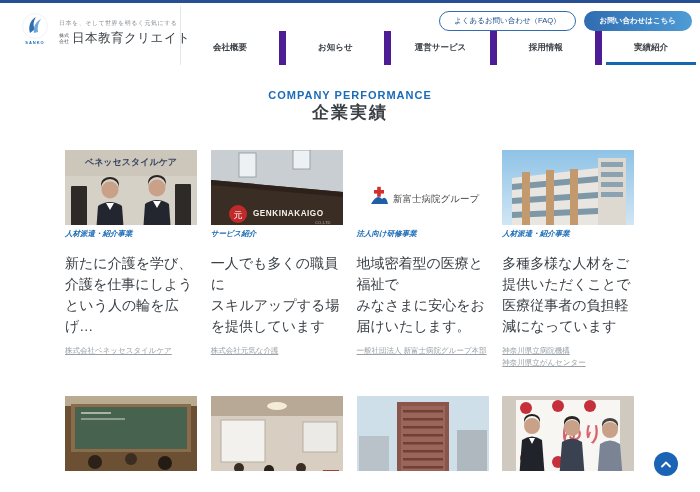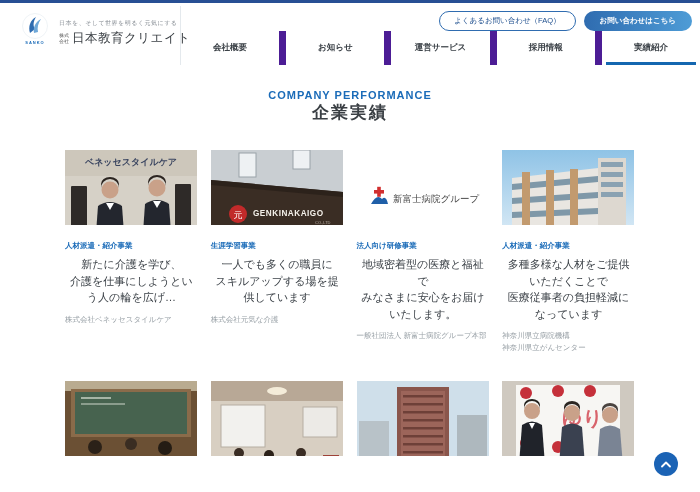--- a/index.html
+++ b/index.html
@@ -38,23 +38,23 @@
   
   main { padding-top:24px; }
   .eyebrow { text-align:center; font-size:11px; font-weight:bold; color:#1a6bb8; letter-spacing:1px; }
   .page-title { text-align:center; font-size:17px; font-weight:bold; color:#3a3f44; letter-spacing:2px; }
 
   .grid { width:570px; margin:26px auto 0; display:grid; grid-template-columns:repeat(4,1fr);
     column-gap:13px; row-gap:27px; }
   .card { cursor:pointer; }
   .photo { width:132px; height:75px; border-radius:0; overflow:hidden; background:#f9a8d4; }
   .photo svg { display:block; }
-  .card-cat { margin-top:16px; font-size:7.5px; font-weight:bold; color:#1a6bb8; }
-  .card-title { margin-top:5px; font-size:11px; color:#3b4147; line-height:1.5; white-space:pre-line;text-align:center; }
-  .card-company { margin-top:8px; font-size:7.5px; color:#99a1a7; line-height:1.6; white-space:pre-line; }
+  .card-cat { margin-top:4px; font-size:7.5px; font-weight:bold; color:#1a6bb8;font-style:italic; }
+  .card-title { margin-top:14px; font-size:14px; color:#3b4147; line-height:1.5; white-space:pre-line; }
+  .card-company { margin-top:8px; font-size:7.5px; color:#99a1a7; line-height:1.6; white-space:pre-line;text-decoration:underline; }
 
   .back-top { position:fixed; right:22px; bottom:16px; width:24px; height:24px; border-radius:50%;
     background:#1b63b5; display:flex; align-items:center; justify-content:center; cursor:pointer; border:none; }
 </style>
 </head>
 <body>
 
 <div class="topbar"></div>
 
 <header>
@@ -130,21 +130,21 @@
           <rect x="28" y="3" width="17" height="24" fill="#eef1f3" stroke="#9aa2a8" stroke-width="1"></rect>
           <rect x="82" y="0" width="17" height="19" fill="#eef1f3" stroke="#9aa2a8" stroke-width="1"></rect>
           <polygon points="0,30 132,42 132,97 0,97" fill="#3a2d24"></polygon>
           <polygon points="0,30 132,42 132,47 0,35" fill="#2c221b"></polygon>
           <circle cx="27" cy="64" r="9" fill="#c12a2a"></circle>
           <text x="27" y="67.5" text-anchor="middle" font-size="9" fill="#fff">元</text>
           <text x="42" y="66" font-size="8.2" fill="#f4f1ea" font-weight="bold" letter-spacing="0.5">GENKINAKAIGO</text>
           <text x="104" y="74" font-size="4" fill="#b8aea2">CO.,LTD</text>
         </svg>
       </div>
-      <div class="card-cat">生涯学習事業</div>
+      <div class="card-cat">サービス紹介</div>
       <div class="card-title">一人でも多くの職員に
 スキルアップする場を提供しています</div>
       <div class="card-company">株式会社元気な介護</div>
     </div>
 
     <div class="card">
       <div class="photo">
         <svg width="132" height="97" viewBox="0 0 132 97">
           <rect width="132" height="97" fill="#ffffff"></rect>
           <g>

